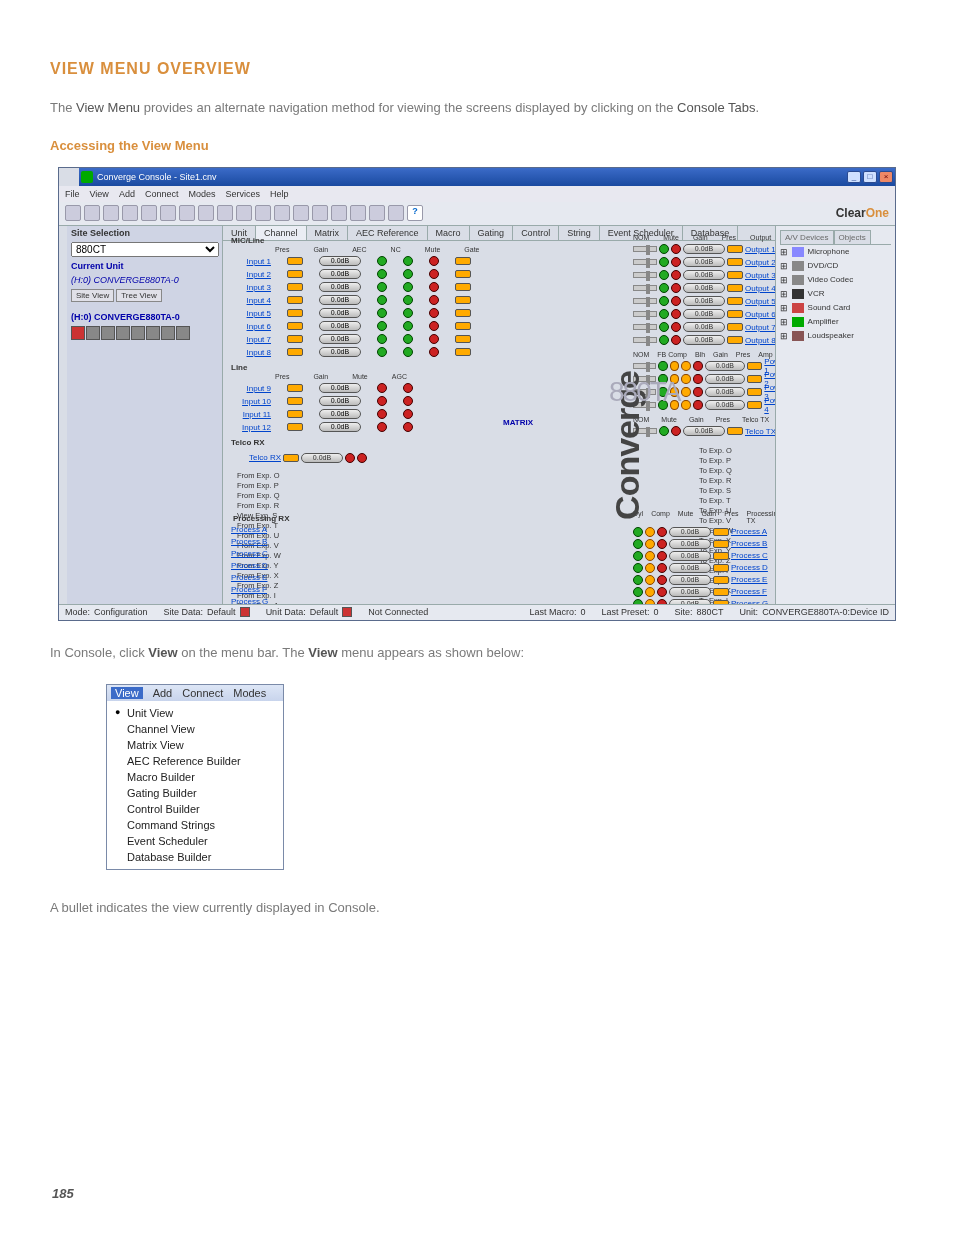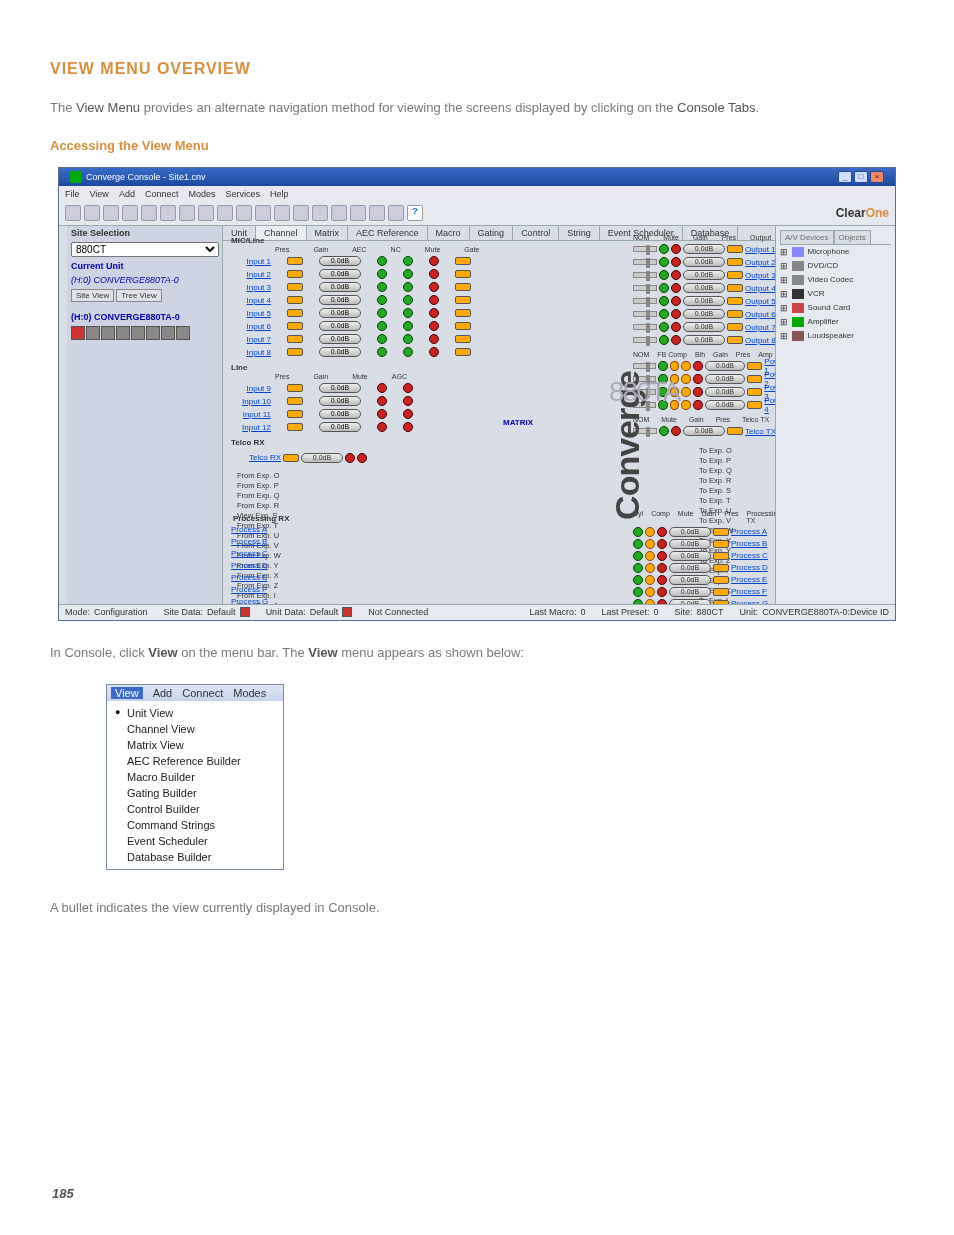--- a/index.html
+++ b/index.html
@@ -2,21 +2,21 @@
 <html><head>
 <meta charset="utf-8">
 <style>
   * { margin: 0; padding: 0; box-sizing: border-box; }
   body { width: 954px; height: 1235px; background: #fff; font-family: Arial, Helvetica, sans-serif; color: #6a6a6a; position: relative; padding: 60px 50px 0 50px; }
   h1 { color: #d98f3d; font-size: 16px; font-weight: bold; letter-spacing: 1px; margin-bottom: 20px; }
   p.intro { font-size: 13px; color: #7a7a7a; line-height: 1.5; margin-bottom: 20px; }
   p.intro strong { color: #555; font-weight: normal; }
   h2.subhead { color: #d98f3d; font-size: 13px; font-weight: bold; margin-bottom: 14px; }
   .screenshot { width: 838px; height: 454px; border: 1px solid #5a6b8c; background: #d9dde6; position: relative; margin: 0 auto 24px auto; overflow: hidden; font-size: 9px; }
-  .titlebar { height: 18px; background: linear-gradient(#3b6bc8,#1a4aa0); display: flex; align-items: center; padding: 0 11px; color: #fff; justify-content: space-between; }
+  .titlebar { height: 18px; background: linear-gradient(#3b6bc8,#1a4aa0); display: flex; align-items: center; padding: 0 2px; color: #fff; justify-content: space-between; margin-left: 20px; }
   .titlebar .tb-left { display:flex; align-items:center; gap:4px; }
   .titlebar .cicon { width:12px; height:12px; background:#0a0; border-radius:2px; }
   .winbtns { display:flex; gap:2px; }
   .winbtn { width:14px; height:12px; background:#cfe0ff; border:1px solid #2a4a90; border-radius:2px; display:flex; align-items:center; justify-content:center; font-size:8px; color:#2a4a90; }
   .winbtn.close { background:#e86; color:#600; }
   .menubar { height: 16px; background: #e8e8f0; display: flex; align-items: center; gap: 10px; padding: 0 6px; font-size: 9px; color:#333; }
   .toolbar { height: 24px; background: #e6e9f0; border-bottom: 1px solid #9aa; display: flex; align-items: center; padding: 0 6px; gap: 3px; }
   .tbicon { width:16px; height:16px; background:#ccd; border:1px solid #99a; border-radius:2px; }
   .toolbar .brand { margin-left: auto; font-weight: bold; color: #2a4aa0; font-size: 12px; }
   .toolbar .brand span { color:#333; }

